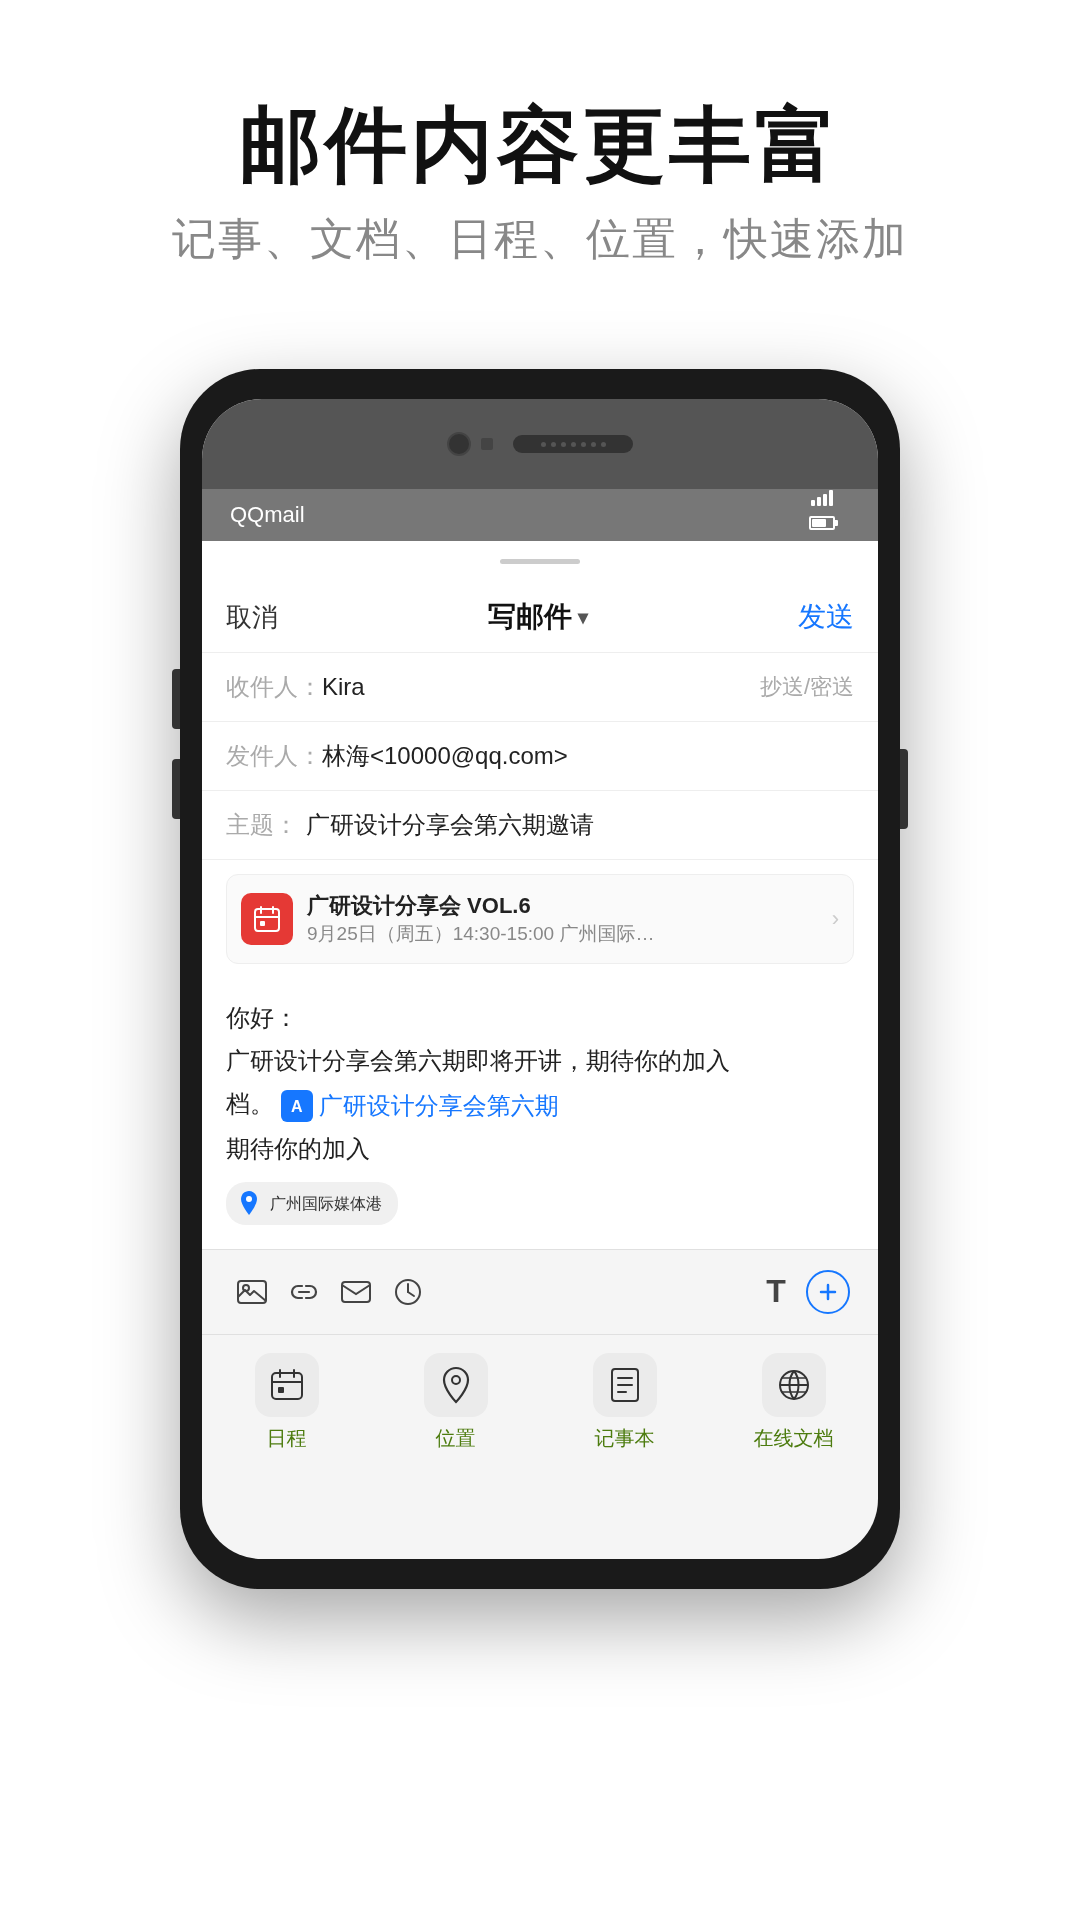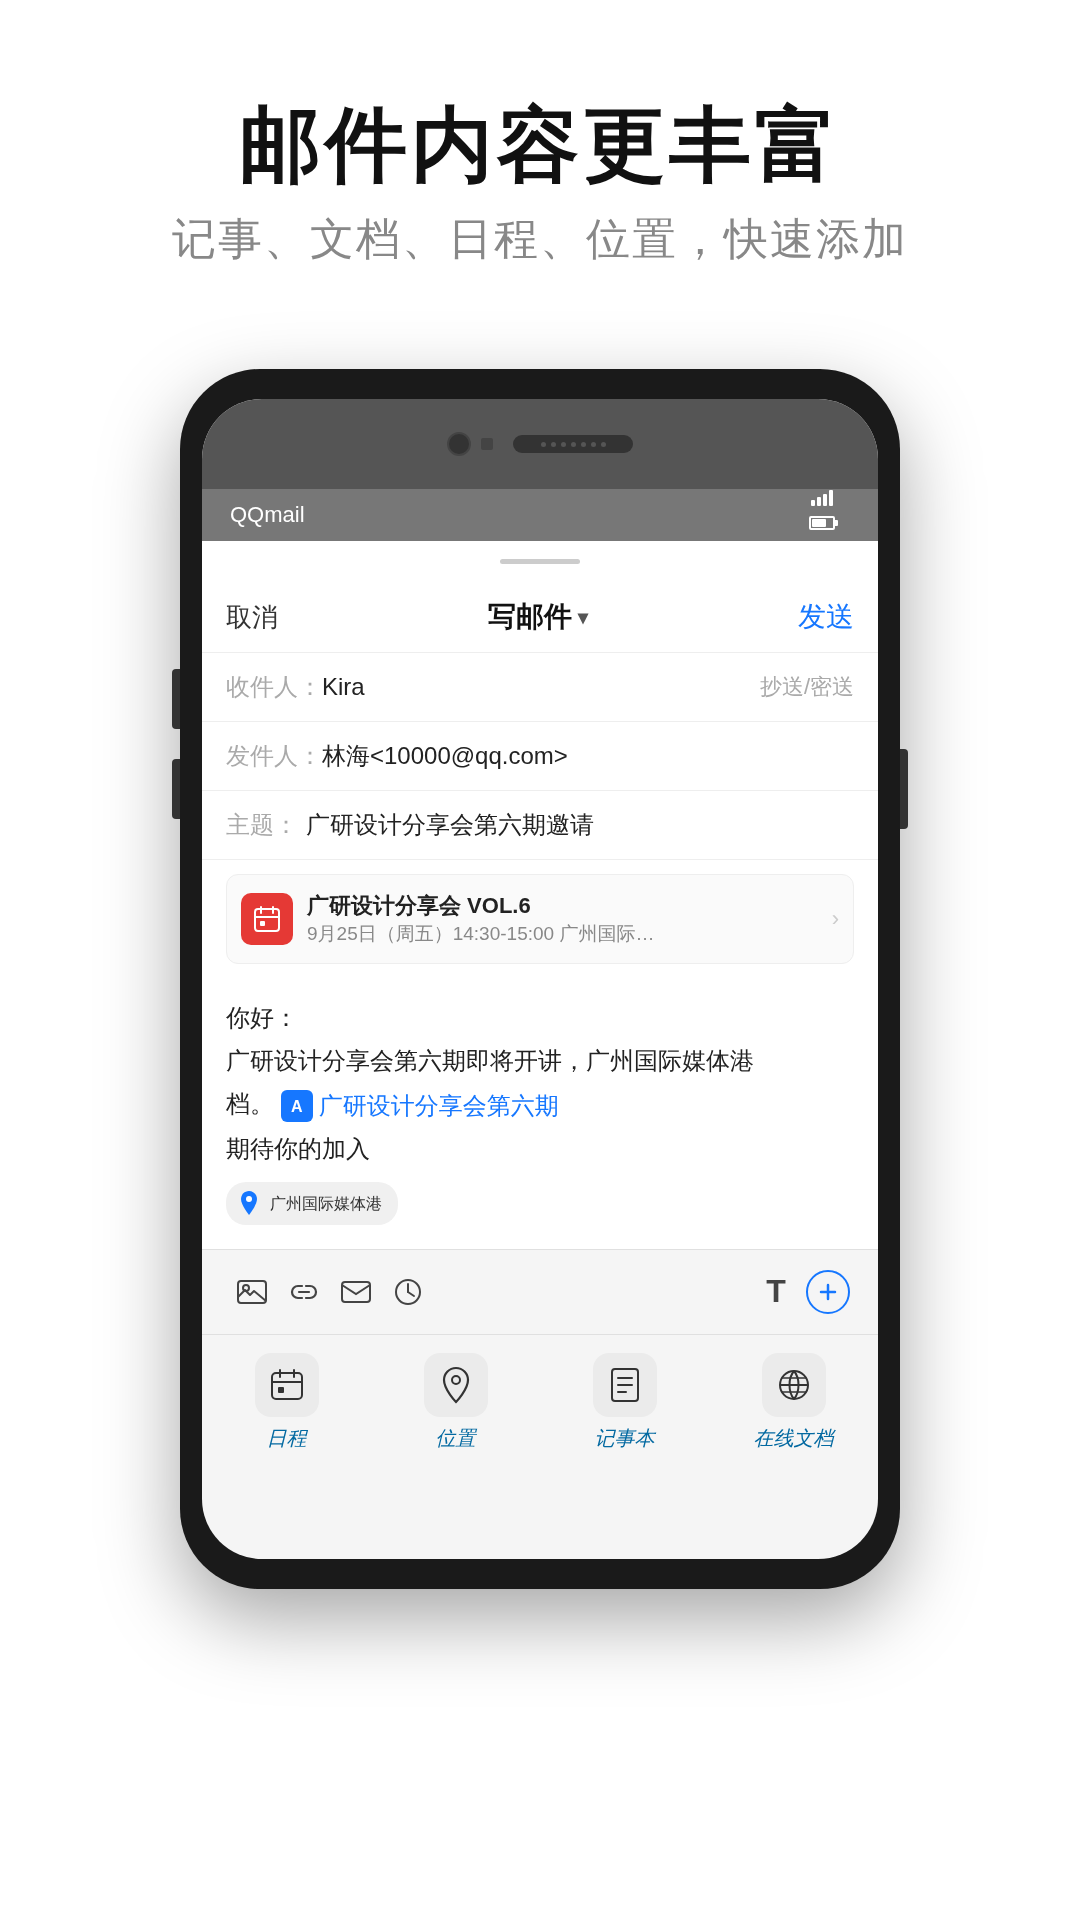--- a/index.html
+++ b/index.html
@@ -394,22 +394,21 @@
       background: #ebebeb;
       border-radius: 16px;
       display: flex;
       align-items: center;
       justify-content: center;
       font-size: 34px;
       color: #333333;
     }
     .action-label {
       font-size: 20px;
-      color: #0369a1;
-      font-style: italic;
+      color: #4d7c0f;
     }
 
     
     svg { display: block; }
   </style>
 </head>
 <body>
 
 <div class="page-header">
   <div class="page-title">邮件内容更丰富</div>
@@ -502,21 +501,21 @@
           <div class="calendar-info">
             <div class="calendar-title">广研设计分享会 VOL.6</div>
             <div class="calendar-detail">9月25日（周五）14:30-15:00  广州国际…</div>
           </div>
           <span class="card-chevron">›</span>
         </div>
 
         <div class="email-body">
           <div class="body-line">你好：</div>
           <div class="body-line">
-            <span>广研设计分享会第六期即将开讲，广州国际媒体港</span>
+            <span>广研设计分享会第六期即将开讲，期待你的加入</span>
           </div>
           <div class="body-line">
             <span>档。</span>
             <span class="doc-link-wrap">
               <span class="doc-icon">A</span>
               <span class="doc-link-text">广研设计分享会第六期</span>
             </span>
           </div>
           <div class="body-line">期待你的加入</div>
           

